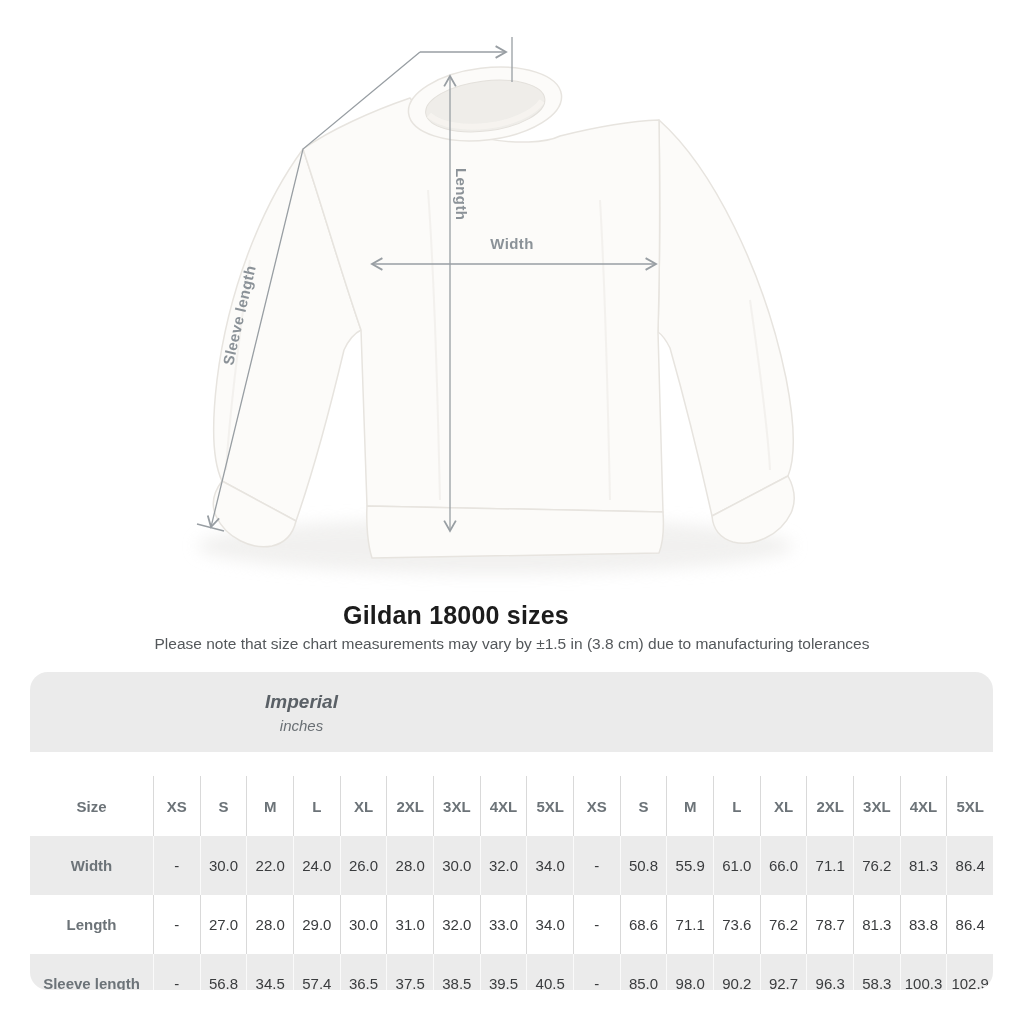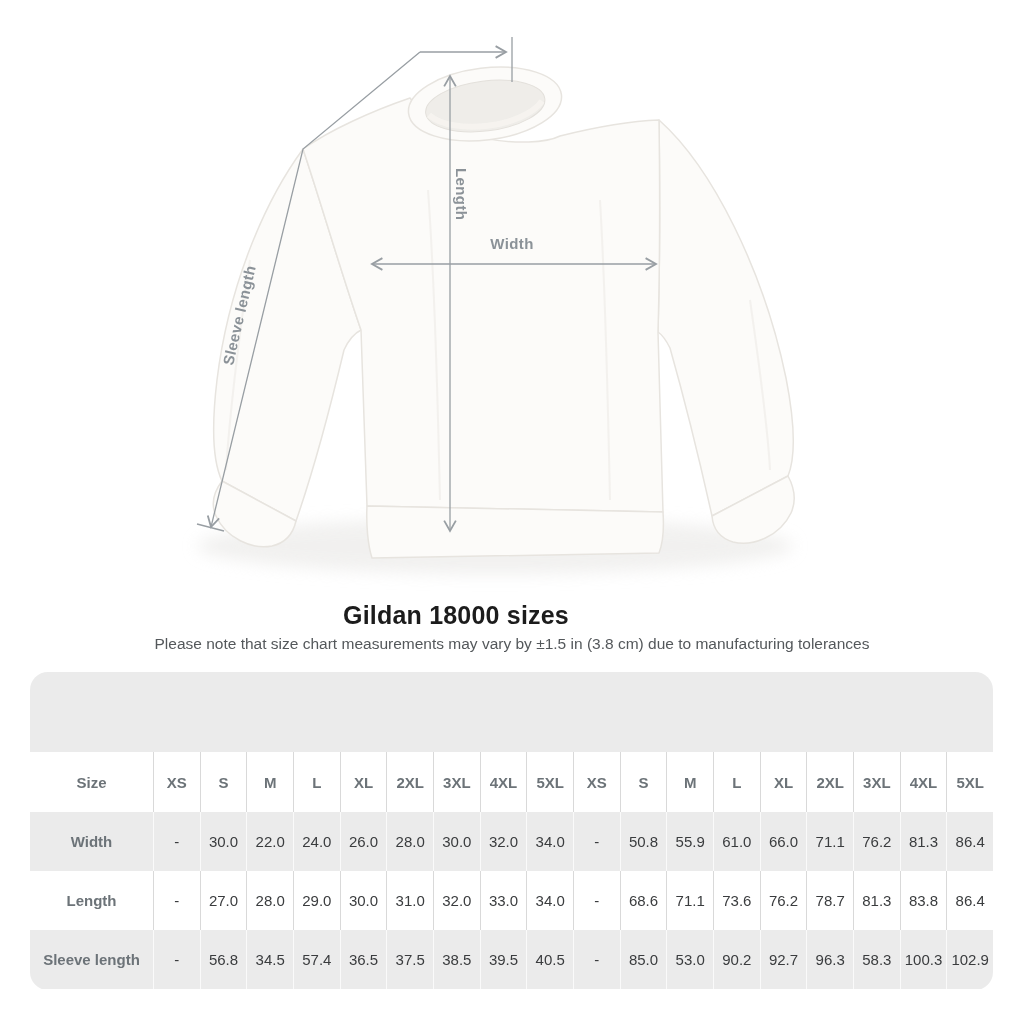--- a/index.html
+++ b/index.html
@@ -19,21 +19,21 @@
   .size-chart{
     position:absolute;left:30px;top:672px;width:963px;height:318px;
     border-radius:18px;overflow:hidden;background:#ffffff;
   }
   .band{height:80px;background:#ebebeb;display:flex;align-items:stretch;}
   .band .group{display:flex;flex-direction:column;justify-content:center;align-items:center;}
   .g-imperial{width:543px;}
   .g-metric{width:420px;}
   .gname{font-size:19px;font-weight:bold;font-style:italic;color:#5a6066;}
   .gunit{font-size:15px;font-style:italic;color:#696f74;margin-top:4px;}
-  .grid{display:grid;grid-template-columns:123px repeat(18,1fr);}
+  .grid{display:grid;grid-template-columns:123px repeat(18,1fr);margin-top:24px;}
   .cell{
     height:59px;display:flex;align-items:center;justify-content:center;
     font-size:15px;border-left:1px solid transparent;white-space:nowrap;
   }
   .cell.hdr{height:60px;}
   .row-white{background:#ffffff;}
   .row-gray{background:#ebebeb;}
   .row-white.cell{border-left-color:#d9d9d9;}
   .row-gray.cell{border-left-color:#fafafa;}
   .cell.first{border-left:none;}
@@ -96,20 +96,24 @@
       <text transform="translate(233,366) rotate(-77)">Sleeve length</text>
     </g>
   </svg>
 </div>
 
 <div class="title">Gildan 18000 sizes</div>
 <div class="subtitle">Please note that size chart measurements may vary by ±1.5 in (3.8 cm) due to manufacturing tolerances</div>
 
 <div class="size-chart">
   <div class="band">
+    <div class="group g-imperial">
+      <div class="gname">Imperial</div>
+      <div class="gunit">inches</div>
+    </div>
   </div>
   <div class="grid">
       <div class="cell hdr lbl row-white first">Size</div>
       <div class="cell hdr lbl row-white">XS</div>
       <div class="cell hdr lbl row-white">S</div>
       <div class="cell hdr lbl row-white">M</div>
       <div class="cell hdr lbl row-white">L</div>
       <div class="cell hdr lbl row-white">XL</div>
       <div class="cell hdr lbl row-white">2XL</div>
       <div class="cell hdr lbl row-white">3XL</div>
@@ -167,21 +171,21 @@
       <div class="cell val row-gray">56.8</div>
       <div class="cell val row-gray">34.5</div>
       <div class="cell val row-gray">57.4</div>
       <div class="cell val row-gray">36.5</div>
       <div class="cell val row-gray">37.5</div>
       <div class="cell val row-gray">38.5</div>
       <div class="cell val row-gray">39.5</div>
       <div class="cell val row-gray">40.5</div>
       <div class="cell val row-gray">-</div>
       <div class="cell val row-gray">85.0</div>
-      <div class="cell val row-gray">53.0</div>
+      <div class="cell val row-gray">98.0</div>
       <div class="cell val row-gray">90.2</div>
       <div class="cell val row-gray">92.7</div>
       <div class="cell val row-gray">96.3</div>
       <div class="cell val row-gray">58.3</div>
       <div class="cell val row-gray">100.3</div>
       <div class="cell val row-gray">102.9</div>
     </div>
 </div>
 
 </body></html>

